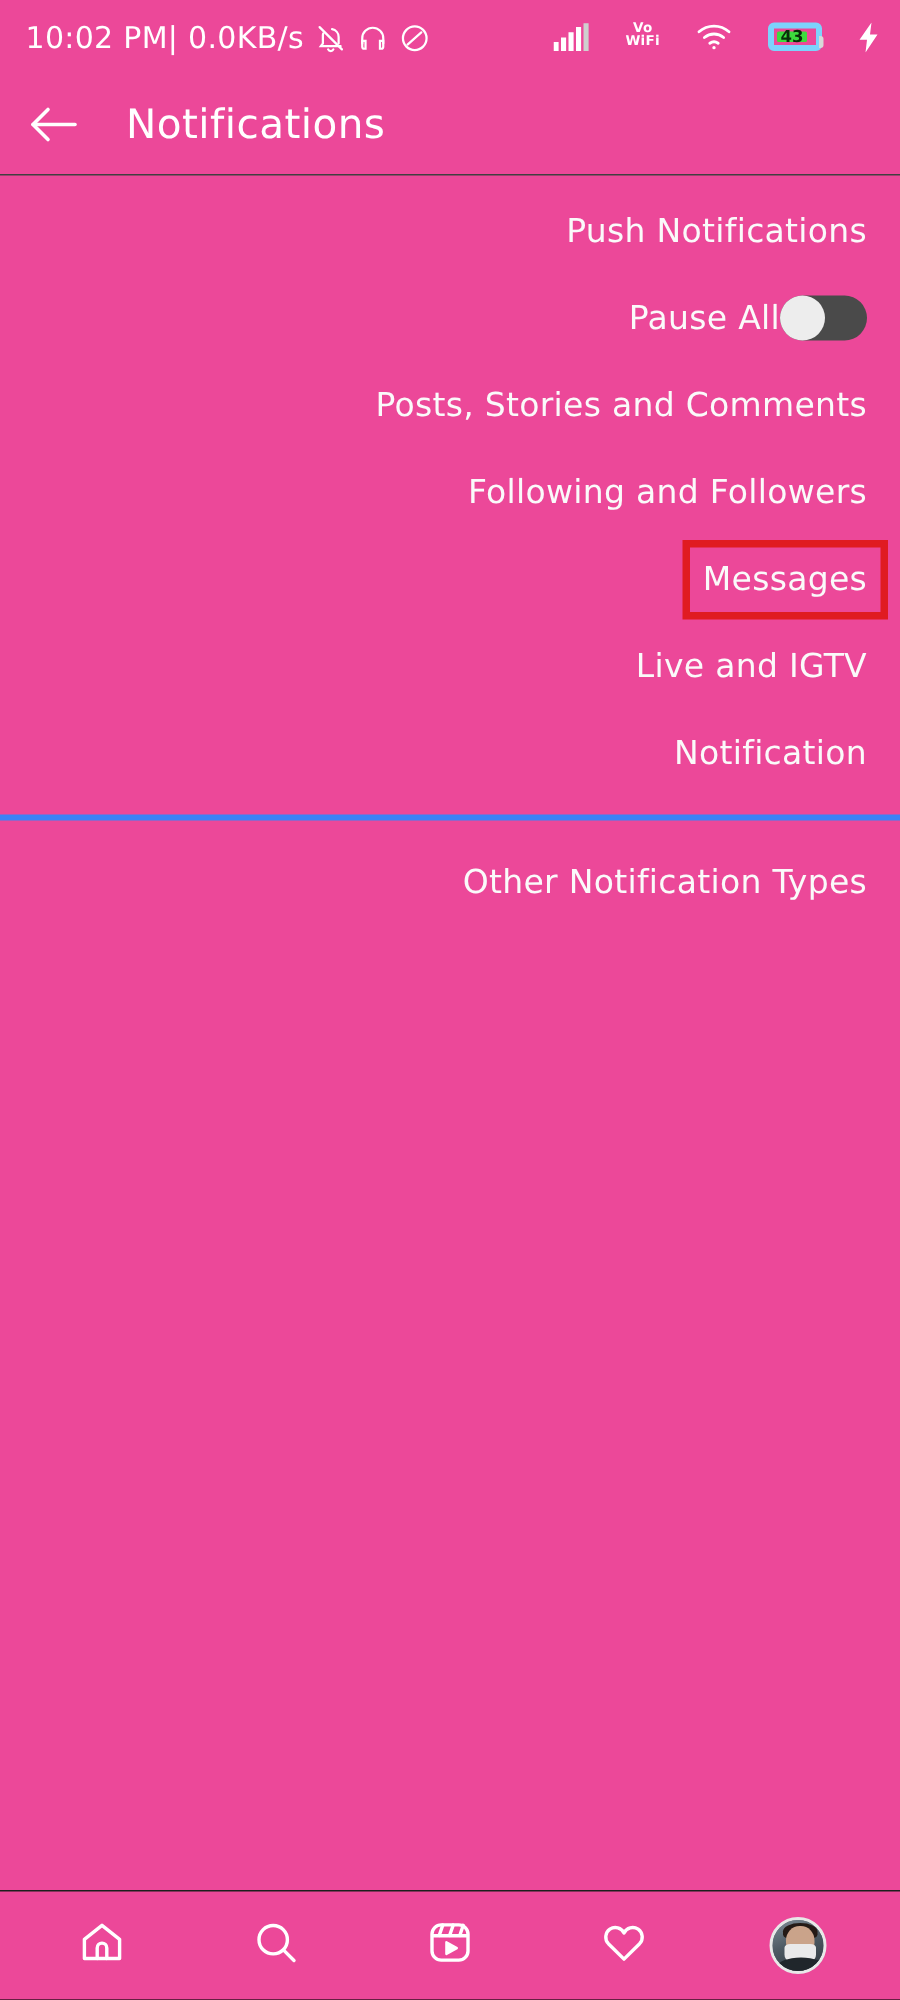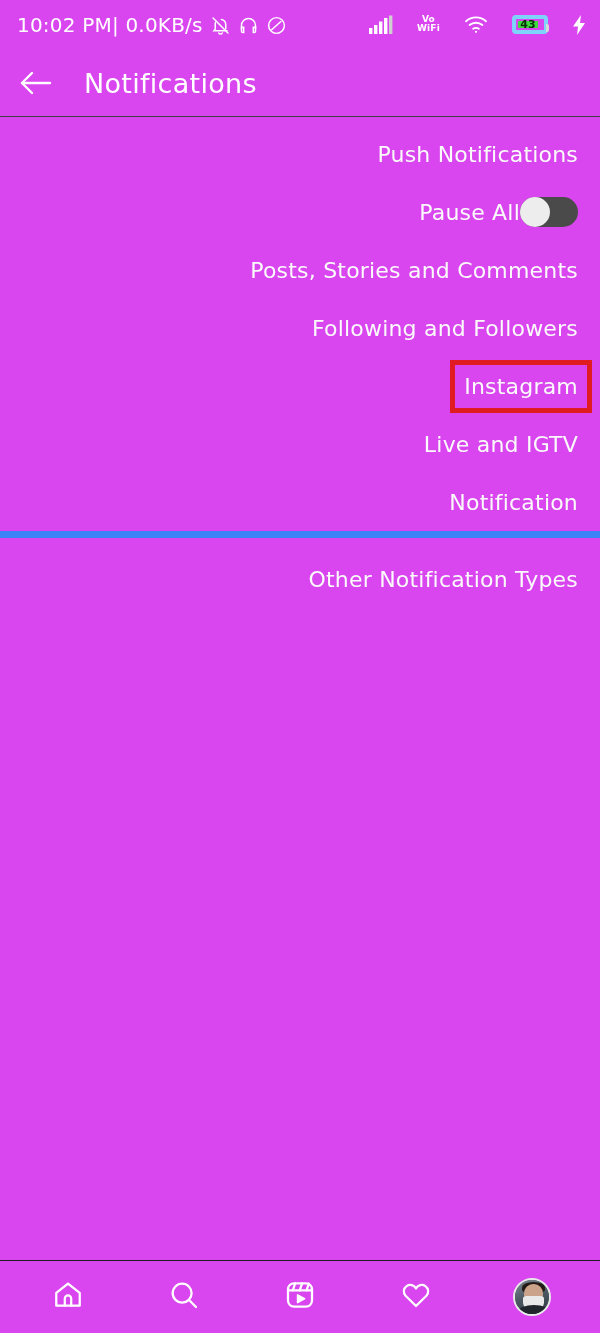--- a/index.html
+++ b/index.html
@@ -5,21 +5,21 @@
   * { margin:0; padding:0; box-sizing:border-box; }
   html, body {
     width:600px; height:1333px;
     background:#000;
     font-family:"DejaVu Sans", sans-serif;
     overflow:hidden;
   }
   .phone {
     position:relative;
     width:600px; height:1333px;
-    background:#d946ef;
+    background:#ec4899;
     display:flex;
     flex-direction:column;
   }
 
   
   .statusbar {
     height:50px;
     flex:0 0 50px;
     display:flex;
     align-items:center;
@@ -90,21 +90,21 @@
   .header-title {
     color:#fff;
     font-size:27px;
     font-family:"DejaVu Sans", sans-serif;
     letter-spacing:0.3px;
   }
 
   
   .content { flex:1 1 auto; position:relative; }
   .group { padding-top:8px; }
-  .group.second { border-top:7px solid #3b82f6; padding-top:12px; }
+  .group.second { border-top:4px solid #3b82f6; padding-top:12px; margin-top:12px; }
 
   .row {
     height:58px;
     display:flex;
     align-items:center;
     justify-content:flex-end;
     padding:0 22px 0 20px;
     position:relative;
   }
   .row-label {
@@ -289,21 +289,21 @@
 
       <div class="row">
         <span class="row-label">Posts, Stories and Comments</span>
       </div>
 
       <div class="row">
         <span class="row-label">Following and Followers</span>
       </div>
 
       <div class="row highlight">
-        <span class="row-label">Instagram</span>
+        <span class="row-label">Messages</span>
       </div>
 
       <div class="row">
         <span class="row-label">Live and IGTV</span>
       </div>
 
       <div class="row">
         <span class="row-label">Notification</span>
       </div>
 

